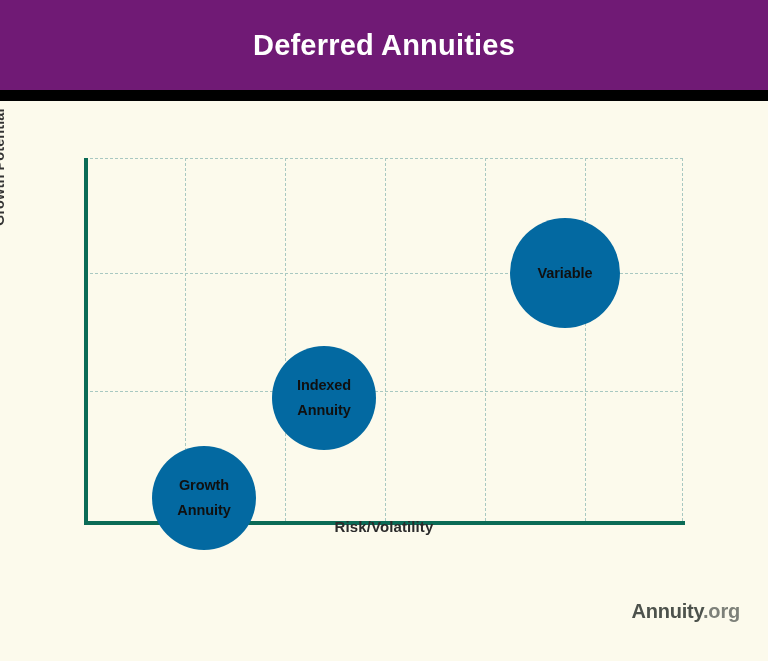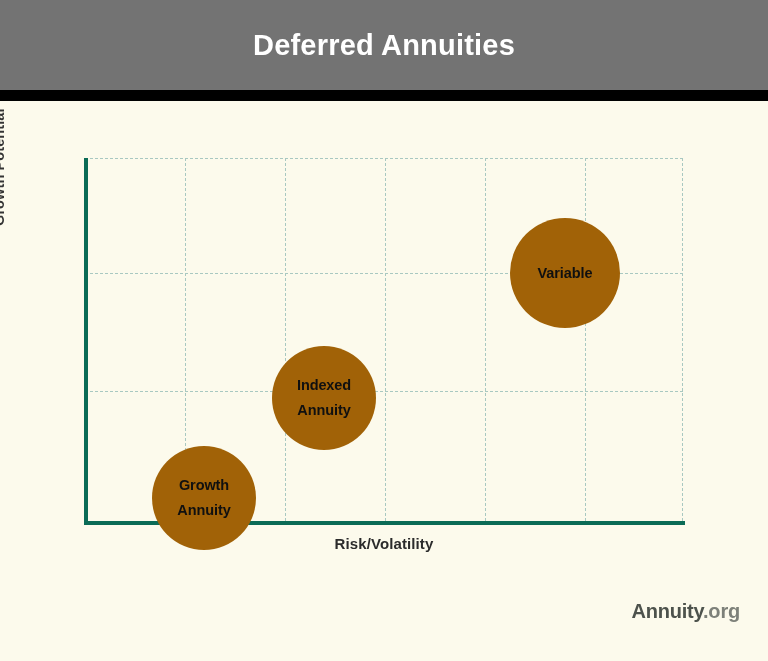--- a/index.html
+++ b/index.html
@@ -14,21 +14,21 @@
     overflow: hidden;
     position: relative;
   }
 
   
   .header-band {
     position: absolute;
     left: 0; top: 0;
     width: 768px;
     height: 90px;
-    background: #737373;
+    background: #701a75;
     display: flex;
     align-items: center;
     justify-content: center;
   }
   .header-title {
     color: #FFFFFF;
     font-size: 29px;
     font-weight: bold;
     letter-spacing: 0.2px;
     line-height: 1;
@@ -103,34 +103,34 @@
     transform: rotate(-90deg);
     font-size: 14.5px;
     font-weight: bold;
     color: #343434;
     white-space: nowrap;
     letter-spacing: 0.1px;
   }
   .xlabel {
     position: absolute;
     left: 0;
-    top: 434px;
+    top: 417px;
     width: 768px;
     text-align: center;
     font-size: 15px;
     font-weight: bold;
     color: #2B2B2B;
     letter-spacing: 0.1px;
   }
 
   
   .bubble {
     position: absolute;
     border-radius: 50%;
-    background: #a16207;
+    background: #0369a1;
     display: flex;
     align-items: center;
     justify-content: center;
     text-align: center;
     color: #101010;
     font-weight: bold;
     font-size: 14.5px;
     line-height: 1.72;
     letter-spacing: -0.1px;
   }

